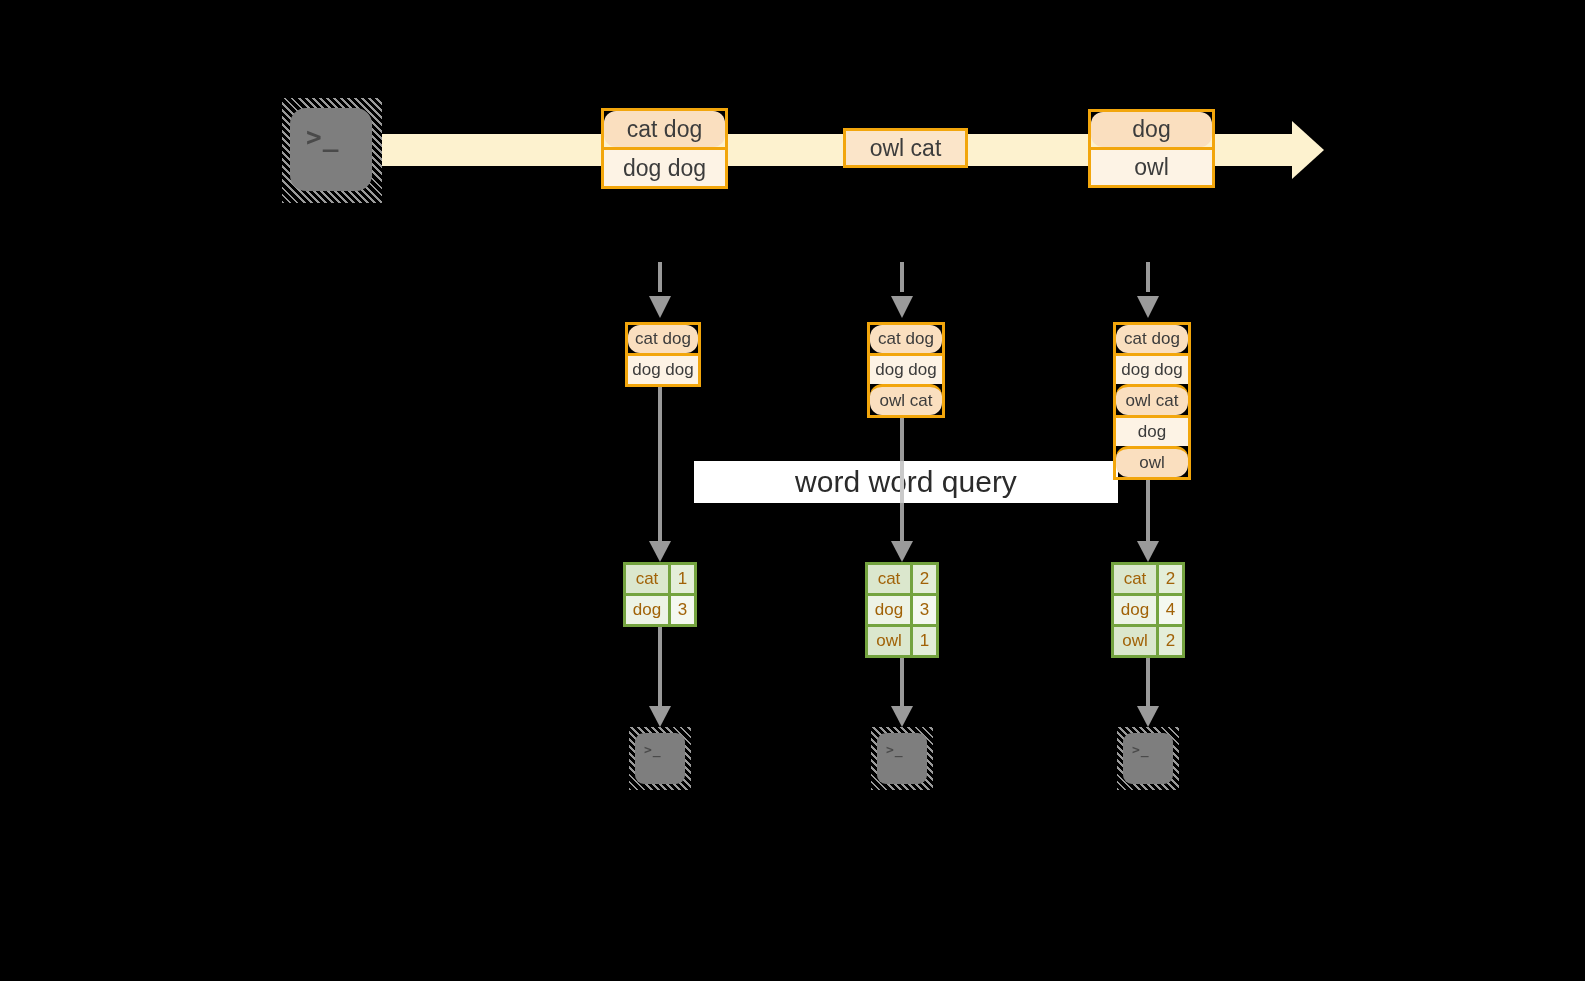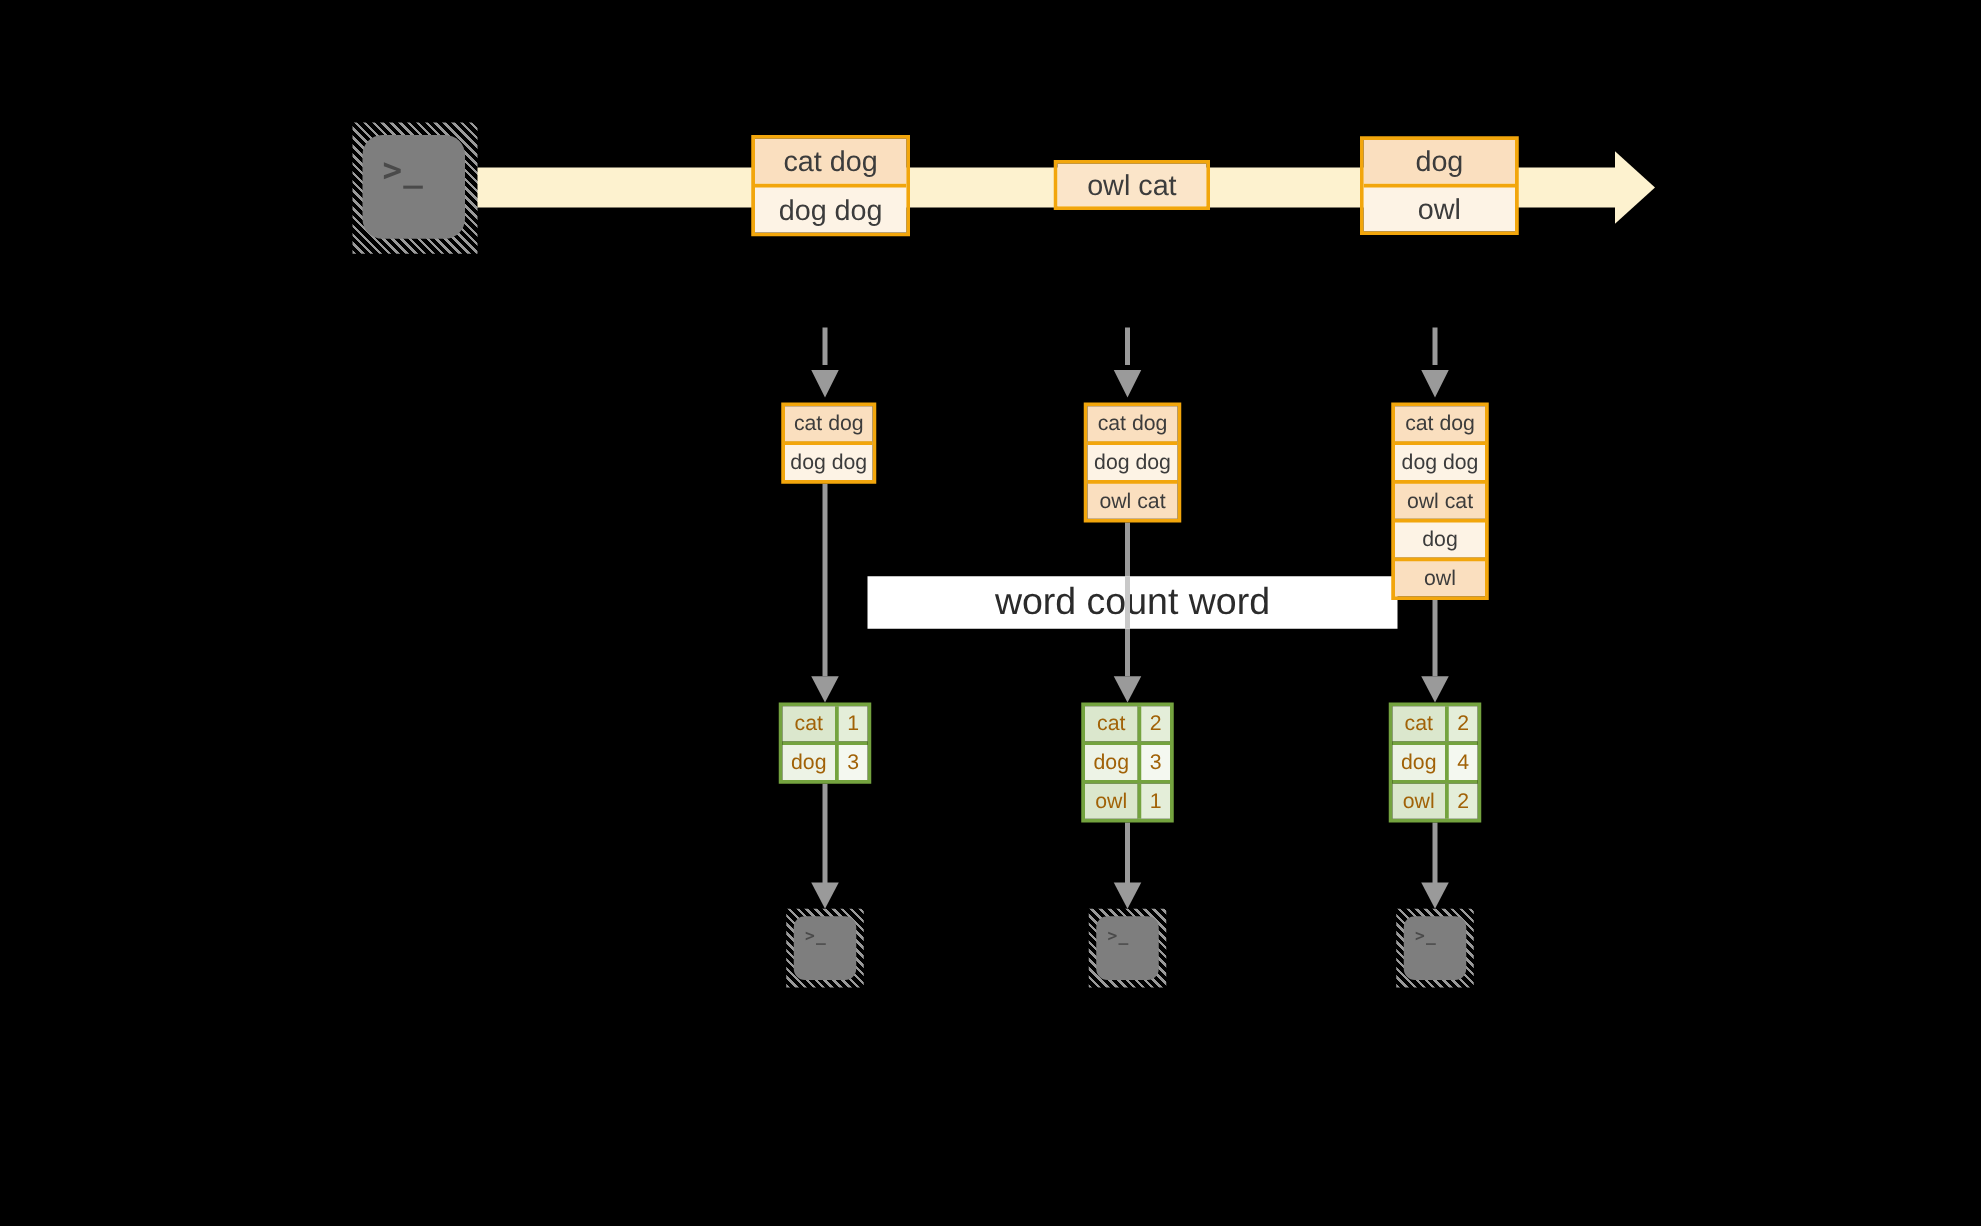--- a/index.html
+++ b/index.html
@@ -27,21 +27,21 @@
     width:0; height:0; z-index:1;
     border-top:29px solid transparent; border-bottom:29px solid transparent;
     border-left:32px solid #fdf2cf;
   }
   .ebox {
     z-index:2; border:3px solid #f2a60c; box-sizing:content-box;
     text-align:center; color:#3c3c3c;
   }
   .ebox .row { font-size:23px; }
   .ebox .row + .row { border-top:3px solid #f2a60c; }
-  .peach { background:#fadfbf; }
+  .peach { background:#fadfbf;border-radius:12px; }
   .cream { background:#fdf3e5; }
   .peach-light { background:#fbe5c9; }
 
   
   .vline { width:4px; background:#9a9a9a; }
   .head-down {
     width:0; height:0;
     border-left:11px solid transparent; border-right:11px solid transparent;
     border-top:21px solid #9a9a9a;
   }
@@ -130,21 +130,21 @@
 
   <div class="abs vline" style="left:658px; top:387px; height:154px; z-index:4;"></div>
   <div class="abs head-down" style="left:649px; top:541px; z-index:4;"></div>
 
   <div class="abs vline" style="left:900px; top:418px; height:123px; z-index:4;"></div>
   <div class="abs head-down" style="left:891px; top:541px; z-index:4;"></div>
 
   <div class="abs vline" style="left:1146px; top:480px; height:61px; z-index:4;"></div>
   <div class="abs head-down" style="left:1137px; top:541px; z-index:4;"></div>
 
-  <div class="abs qlabel" style="left:694px; top:461px; width:424px; height:42px;">word count word</div>
+  <div class="abs qlabel" style="left:694px; top:461px; width:424px; height:42px;">word word query</div>
   <div class="abs line-overlay" style="left:900px; top:461px; width:4px; height:42px;"></div>
 
   <div class="abs gtable" style="left:623px; top:562px;">
     <div class="grow odd">
       <div class="gcell-name">cat</div>
       <div class="gcell-count">1</div>
     </div>
     <div class="grow even">
       <div class="gcell-name">dog</div>
       <div class="gcell-count">3</div>

